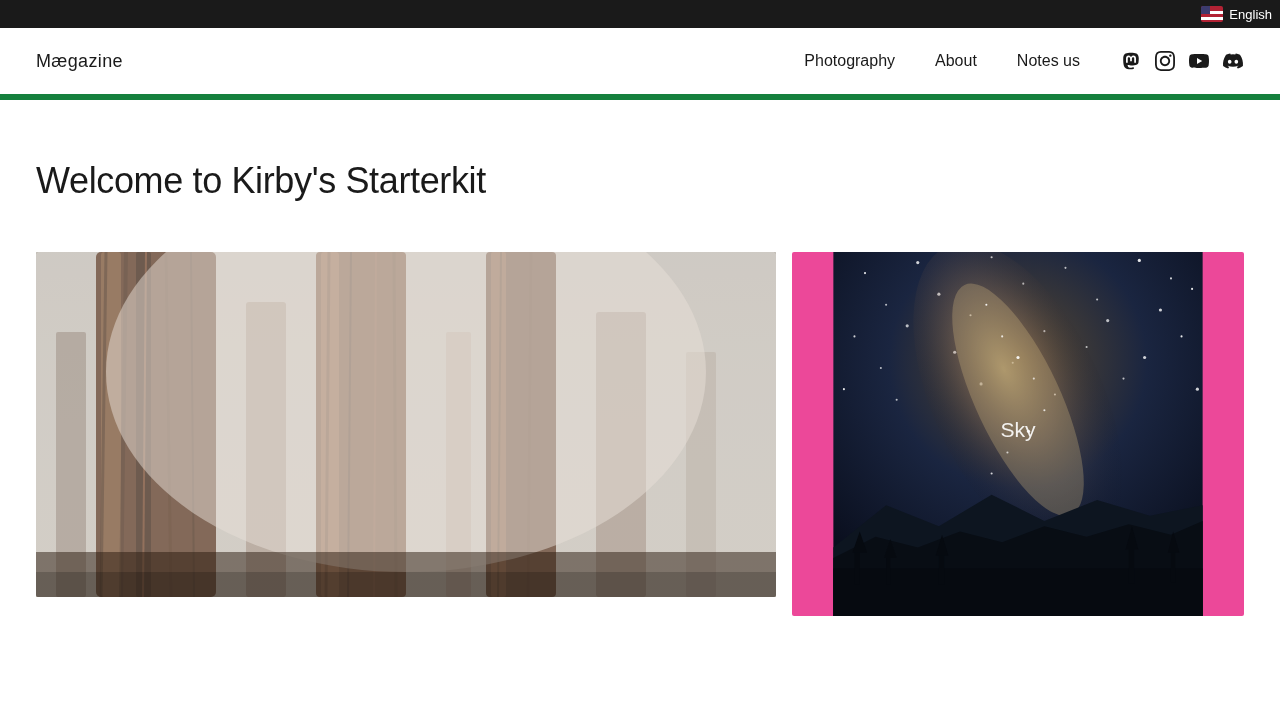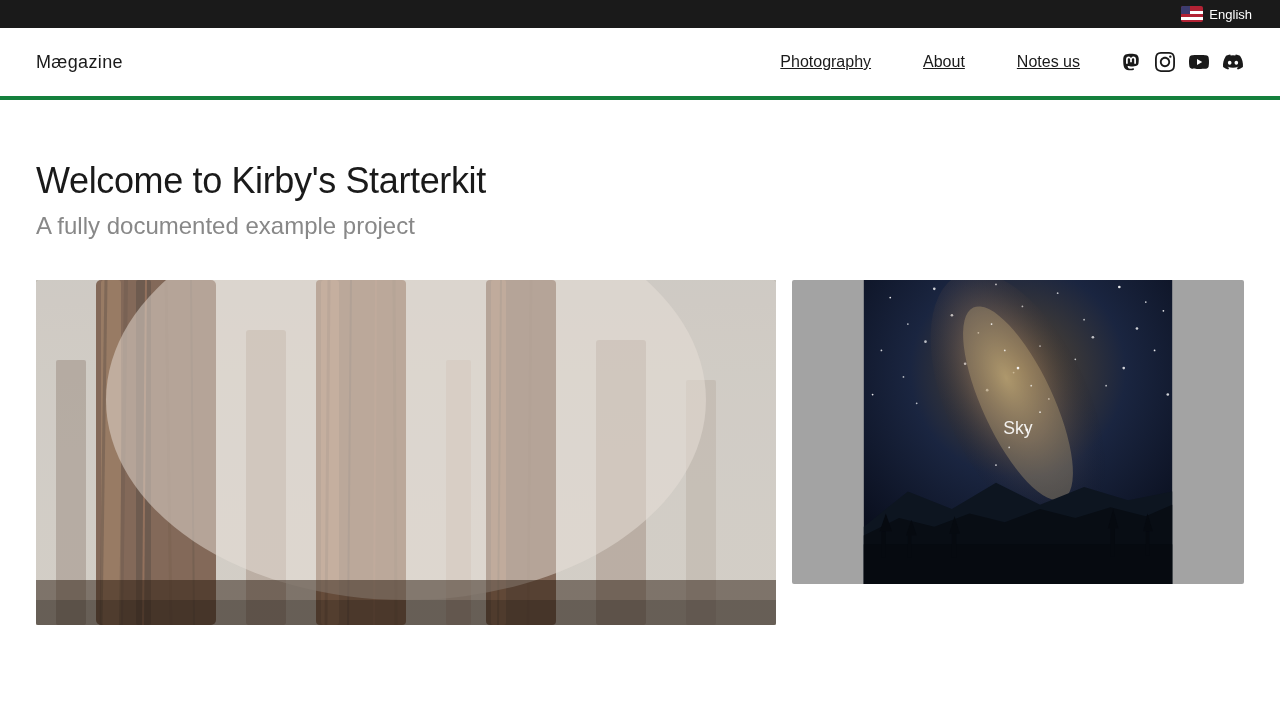--- a/index.html
+++ b/index.html
@@ -17,21 +17,21 @@
       overflow: hidden;
     }
 
     
     .top-bar {
       background: #1a1a1a;
       height: 28px;
       display: flex;
       align-items: center;
       justify-content: flex-end;
-      padding-right: 28px;
+      padding-right: 8px;
     }
 
     .language-selector {
       display: flex;
       align-items: center;
       gap: 6px;
       color: #fff;
       font-size: 13px;
       cursor: pointer;
     }
@@ -56,43 +56,42 @@
       background: #3C3B6E;
     }
 
     
     .header {
       display: flex;
       align-items: center;
       justify-content: space-between;
       padding: 0 36px;
       height: 72px;
-      border-bottom: 4px solid #15803d;
+      border-bottom: 6px solid #15803d;
     }
 
     .logo {
       font-size: 18px;
       font-weight: 400;
       color: #1a1a1a;
       text-decoration: none;
       letter-spacing: 0.02em;
     }
 
     .nav-right {
       display: flex;
       align-items: center;
       gap: 0;
     }
 
     .nav-links {
       display: flex;
       align-items: flex-end;
-      gap: 12px;
+      gap: 0;
       margin-right: 20px;
-      text-decoration: underline;
     }
 
     .nav-link {
       font-size: 16px;
       color: #1a1a1a;
       text-decoration: none;
       padding: 8px 20px;
       font-weight: 400;
     }
 
@@ -142,25 +141,25 @@
       flex: 0 0 740px;
       height: 345px;
       border-radius: 2px;
       overflow: hidden;
       position: relative;
       background: #4a3728;
     }
 
     .gallery-item-small {
       flex: 1;
-      height: 304px;
+      height: 364px;
       border-radius: 2px;
       overflow: hidden;
       position: relative;
-      background: #a3a3a3;
+      background: #ec4899;
     }
 
     
     .forest-img {
       width: 100%;
       height: 100%;
       position: relative;
       overflow: hidden;
     }
 
@@ -250,21 +249,20 @@
         <svg class="discord-svg" viewBox="0 0 24 24" fill="currentColor">
           <path d="M20.317 4.37a19.791 19.791 0 0 0-4.885-1.515.074.074 0 0 0-.079.037c-.21.375-.444.864-.608 1.25a18.27 18.27 0 0 0-5.487 0 12.64 12.64 0 0 0-.617-1.25.077.077 0 0 0-.079-.037A19.736 19.736 0 0 0 3.677 4.37a.07.07 0 0 0-.032.027C.533 9.046-.32 13.58.099 18.057c.002.022.015.043.033.055a19.883 19.883 0 0 0 5.993 3.03.078.078 0 0 0 .084-.028c.462-.63.874-1.295 1.226-1.994a.076.076 0 0 0-.041-.106 13.107 13.107 0 0 1-1.872-.892.077.077 0 0 1-.008-.128 10.2 10.2 0 0 0 .372-.292.074.074 0 0 1 .077-.01c3.928 1.793 8.18 1.793 12.062 0a.074.074 0 0 1 .078.01c.12.098.246.198.373.292a.077.077 0 0 1-.006.127 12.299 12.299 0 0 1-1.873.892.077.077 0 0 0-.041.107c.36.698.772 1.362 1.225 1.993a.076.076 0 0 0 .084.028 19.839 19.839 0 0 0 6.002-3.03.077.077 0 0 0 .032-.054c.5-5.177-.838-9.674-3.549-13.66a.061.061 0 0 0-.031-.03zM8.02 15.33c-1.183 0-2.157-1.085-2.157-2.419 0-1.333.956-2.419 2.157-2.419 1.21 0 2.176 1.096 2.157 2.42 0 1.333-.956 2.418-2.157 2.418zm7.975 0c-1.183 0-2.157-1.085-2.157-2.419 0-1.333.955-2.419 2.157-2.419 1.21 0 2.176 1.096 2.157 2.42 0 1.333-.946 2.418-2.157 2.418z"></path>
         </svg>
       </a>
     </div>
   </div>
 </header>
 
 <section class="hero">
   <h1 class="hero-title">Welcome to Kirby's Starterkit</h1>
-  <p class="hero-subtitle">A fully documented example project</p>
 </section>
 
 <div class="gallery">
 
   <div class="gallery-item-large">
     <div class="forest-img">
       <svg viewBox="0 0 740 345" xmlns="http://www.w3.org/2000/svg">
         <defs>
           <linearGradient id="forestBg" x1="0" y1="0" x2="0" y2="1">
             <stop offset="0%" stop-color="#2a1a0e"></stop>

